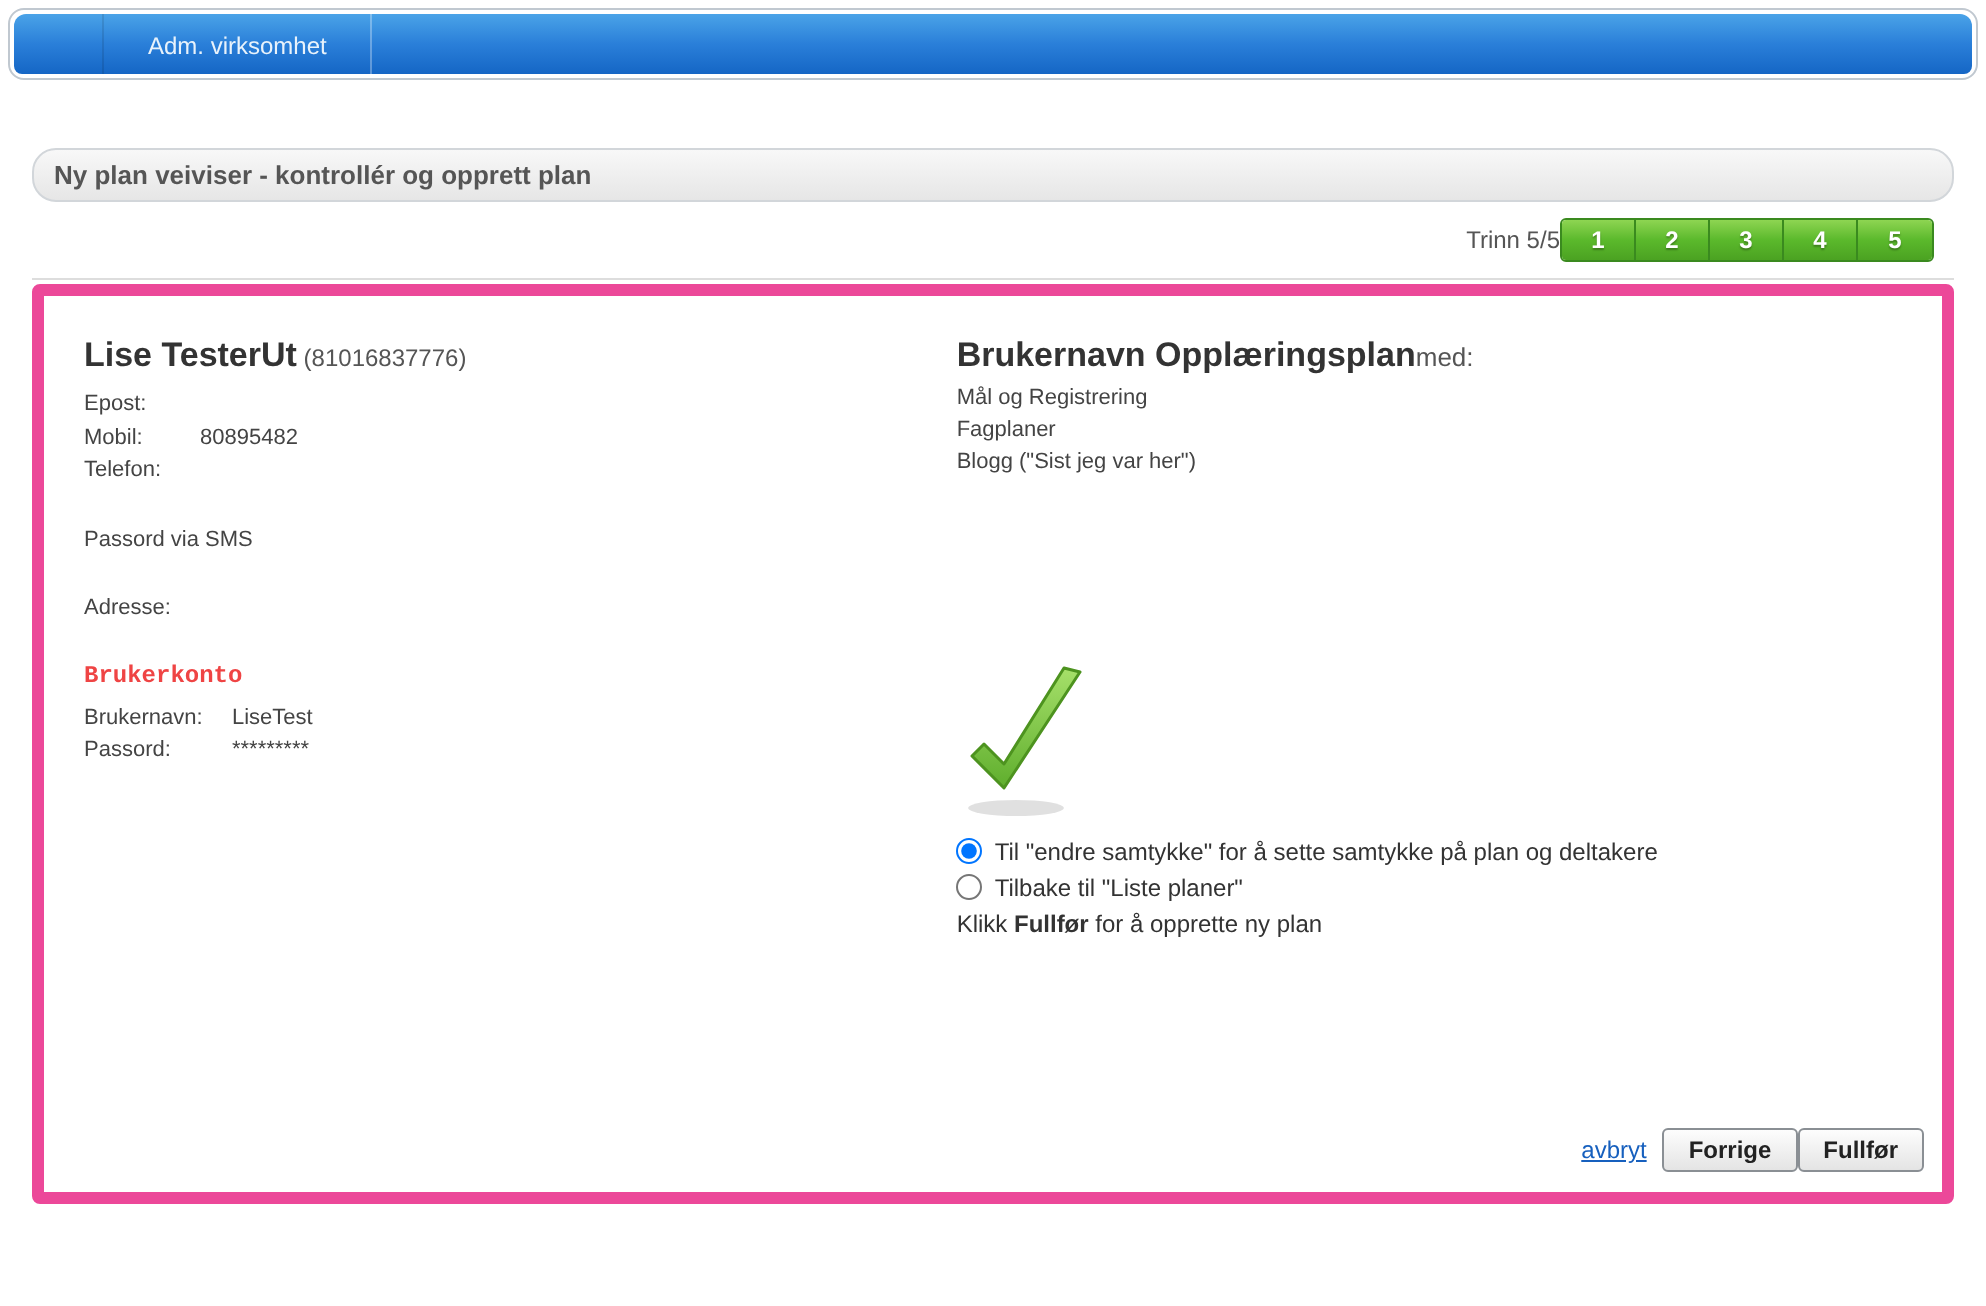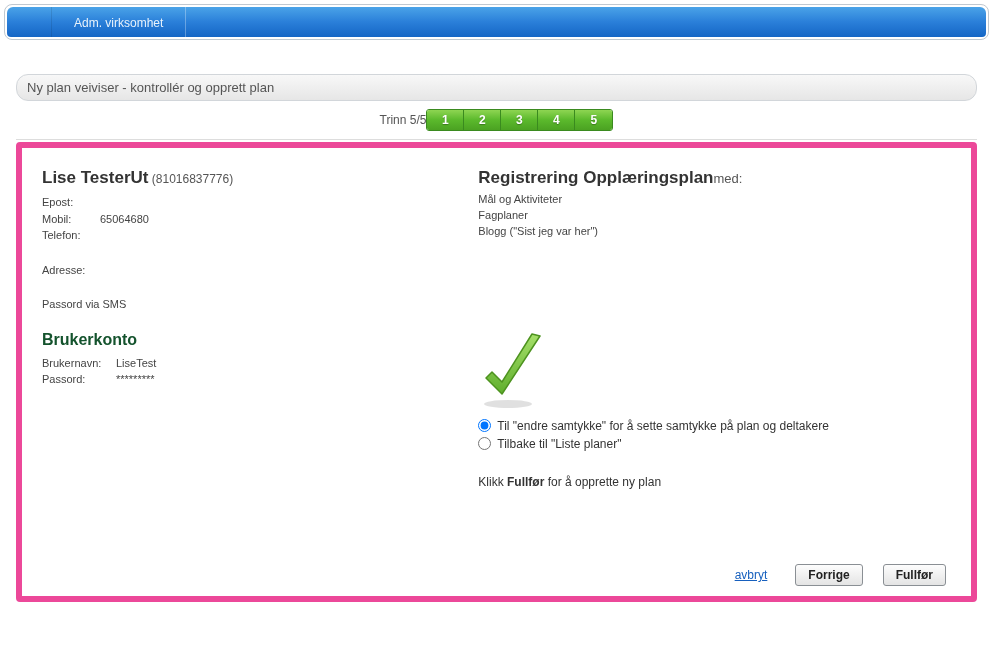--- a/index.html
+++ b/index.html
@@ -47,27 +47,27 @@
   .tab.inactive {
     color: #e8f2fb;
     margin-left: 44px;
   }
   .wizard-title-bar {
     margin-top: 34px;
     background: linear-gradient(to bottom, #f8f8f8 0%, #e6e6e6 100%);
     border: 1px solid #d2d6da;
     border-radius: 12px;
     padding: 5px 10px;
-    font-weight: normal;
+    font-weight: bold;
     color: #555;
     font-size: 13px;
   }
   .step-row {
     display: flex;
-    justify-content: center;
+    justify-content: flex-end;
     align-items: center;
     padding: 8px 10px 8px 10px;
     border-bottom: 1px solid #ddd;
     margin-bottom: 2px;
   }
   .step-label { color: #555; font-size: 12px; }
   .step-indicator {
     display: flex;
     gap: 0;
     border: 1px solid #3a8a1f;
@@ -102,21 +102,21 @@
     font-size: 17px;
     font-weight: bold;
     color: #333;
     display: inline;
   }
   .person-id { font-size: 12px; color: #555; font-weight: normal; }
   .details { margin-top: 6px; line-height: 1.5; color: #444; font-size: 11px; }
   .details-row { display: flex; }
   .details-label { width: 58px; }
   .section-gap { margin-top: 18px; }
-  .section-heading { font-weight: bold; color: #14532d; font-size: 16px; }
+  .section-heading { font-weight: bold; color: #ef4444; font-size: 12px; font-family: Liberation Mono, monospace; }
   .plan-title {
     font-size: 17px;
     font-weight: bold;
     color: #333;
     display: inline;
   }
   .plan-suffix { font-size: 13px; color: #555; font-weight: normal; }
   .plan-items { margin-top: 4px; line-height: 1.45; color: #444; font-size: 11px; }
   .checkmark-wrap {
     margin: 90px 0 6px 0;
@@ -125,29 +125,29 @@
   .reg-sub { color: #444; font-size: 12px; margin-top: 2px; }
   .radio-row {
     display: flex;
     align-items: center;
     gap: 6px;
     margin-top: 4px;
     color: #333;
     font-size: 12px;
   }
   .radio-row input { margin: 0; }
-  .final-line { margin-top: 24px; font-size: 12px; color: #333; }
+  .final-line { margin-top: 4px; font-size: 12px; color: #333; }
   .final-line b { font-weight: bold; }
   .button-row {
     position: absolute;
-    right: 25px;
+    right: 9px;
     bottom: 10px;
     display: flex;
     align-items: center;
-    gap: 20px;
+    gap: 0;
   }
   .link-cancel {
     color: #1760be;
     text-decoration: underline;
     cursor: pointer;
     font-size: 12px;
     margin-right: 8px;
   }
   .btn {
     background: linear-gradient(to bottom, #fdfdfd, #e4e4e4);
@@ -194,56 +194,56 @@
         <span class="person-name">Lise TesterUt</span>
         <span class="person-id">(81016837776)</span>
       </div>
       <div class="details">
         <div class="details-row">
           <span class="details-label">Epost:</span>
           <span></span>
         </div>
         <div class="details-row">
           <span class="details-label">Mobil:</span>
-          <span>65064680</span>
+          <span>80895482</span>
         </div>
         <div class="details-row">
           <span class="details-label">Telefon:</span>
           <span></span>
         </div>
       </div>
 
+      <div class="details section-gap">Passord via SMS</div>
+
       <div class="details section-gap">
         <span>Adresse:</span>
         <span></span>
       </div>
-
-      <div class="details section-gap">Passord via SMS</div>
 
       <div class="section-gap">
         <div class="section-heading">Brukerkonto</div>
         <div class="details">
           <div class="details-row">
             <span style="width:74px">Brukernavn:</span>
             <span>LiseTest</span>
           </div>
           <div class="details-row">
             <span style="width:74px">Passord:</span>
             <span>*********</span>
           </div>
         </div>
       </div>
     </div>
 
     <div class="col-right">
       <div>
-        <span class="plan-title">Registrering Opplæringsplan</span><span class="plan-suffix">med:</span>
+        <span class="plan-title">Brukernavn Opplæringsplan</span><span class="plan-suffix">med:</span>
       </div>
       <div class="plan-items">
-        <div>Mål og Aktiviteter</div>
+        <div>Mål og Registrering</div>
         <div>Fagplaner</div>
         <div>Blogg ("Sist jeg var her")</div>
       </div>
 
       <div class="checkmark-wrap">
         <svg width="70" height="80" viewBox="0 0 70 80">
           <defs>
             <linearGradient id="g1" x1="0" y1="0" x2="0" y2="1">
               <stop offset="0%" stop-color="#a6e06a"></stop>
               <stop offset="100%" stop-color="#5fae2d"></stop>

